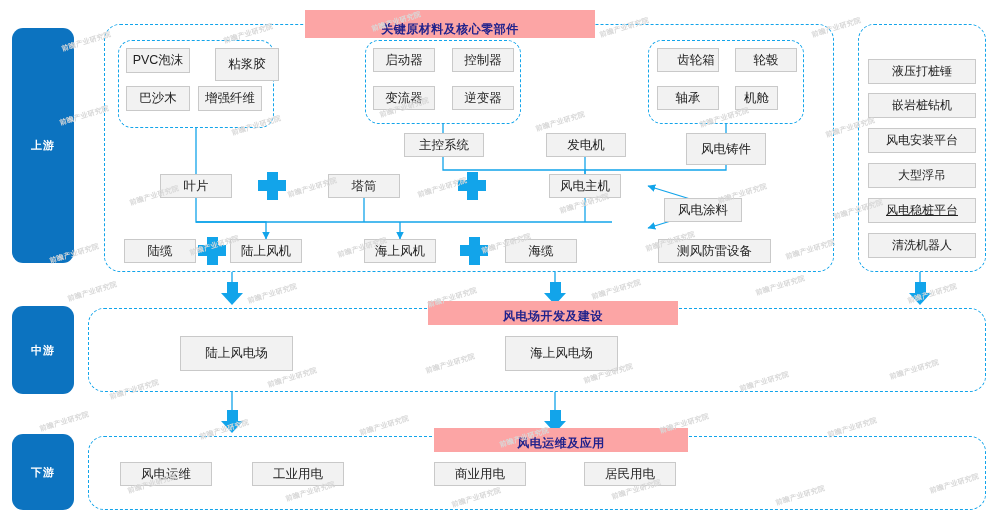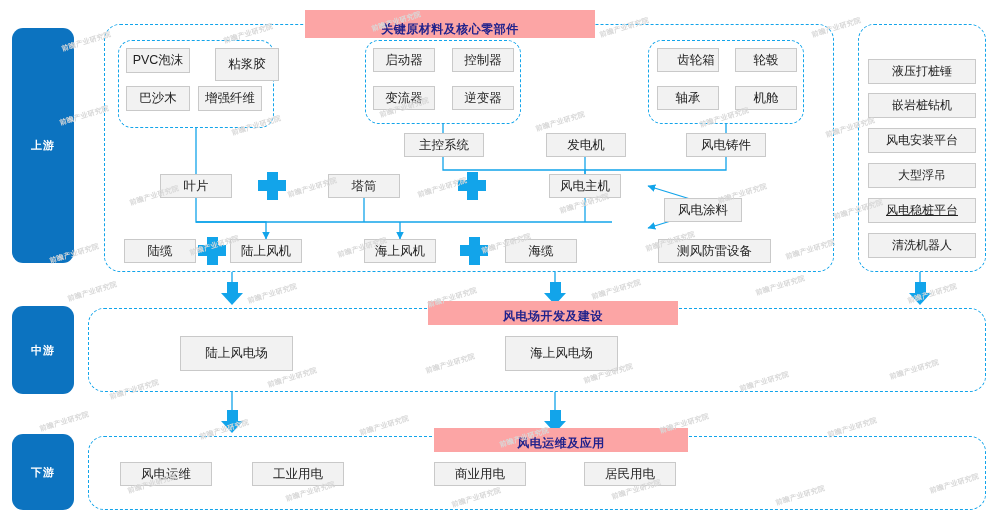--- a/index.html
+++ b/index.html
@@ -170,31 +170,31 @@
   <div class="subgroup" style="left:648px;top:40px;width:156px;height:84px;"></div>
   <div class="node" style="left:657px;top:48px;width:62px;height:24px;padding-left:16px;">
     <span>齿轮箱</span>
   </div>
   <div class="node" style="left:735px;top:48px;width:62px;height:24px;">
     <span>轮毂</span>
   </div>
   <div class="node" style="left:657px;top:86px;width:62px;height:24px;">
     <span>轴承</span>
   </div>
-  <div class="node" style="left:735px;top:86px;width:62px;height:24px;text-align:center;">
+  <div class="node" style="left:735px;top:86px;width:43px;height:24px;text-align:center;">
     <span>机舱</span>
   </div>
 
   <div class="node" style="left:404px;top:133px;width:80px;height:24px;">
     <span>主控系统</span>
   </div>
   <div class="node" style="left:546px;top:133px;width:80px;height:24px;">
     <span>发电机</span>
   </div>
-  <div class="node" style="left:686px;top:133px;width:80px;height:24px;">
+  <div class="node" style="left:686px;top:133px;width:80px;height:32px;">
     <span>风电铸件</span>
   </div>
 
   <div class="node" style="left:160px;top:174px;width:72px;height:24px;">
     <span>叶片</span>
   </div>
   <div class="plus" style="left:258px;top:172px;width:28px;height:28px;">
       <i></i>
       <b></b>
     </div>

